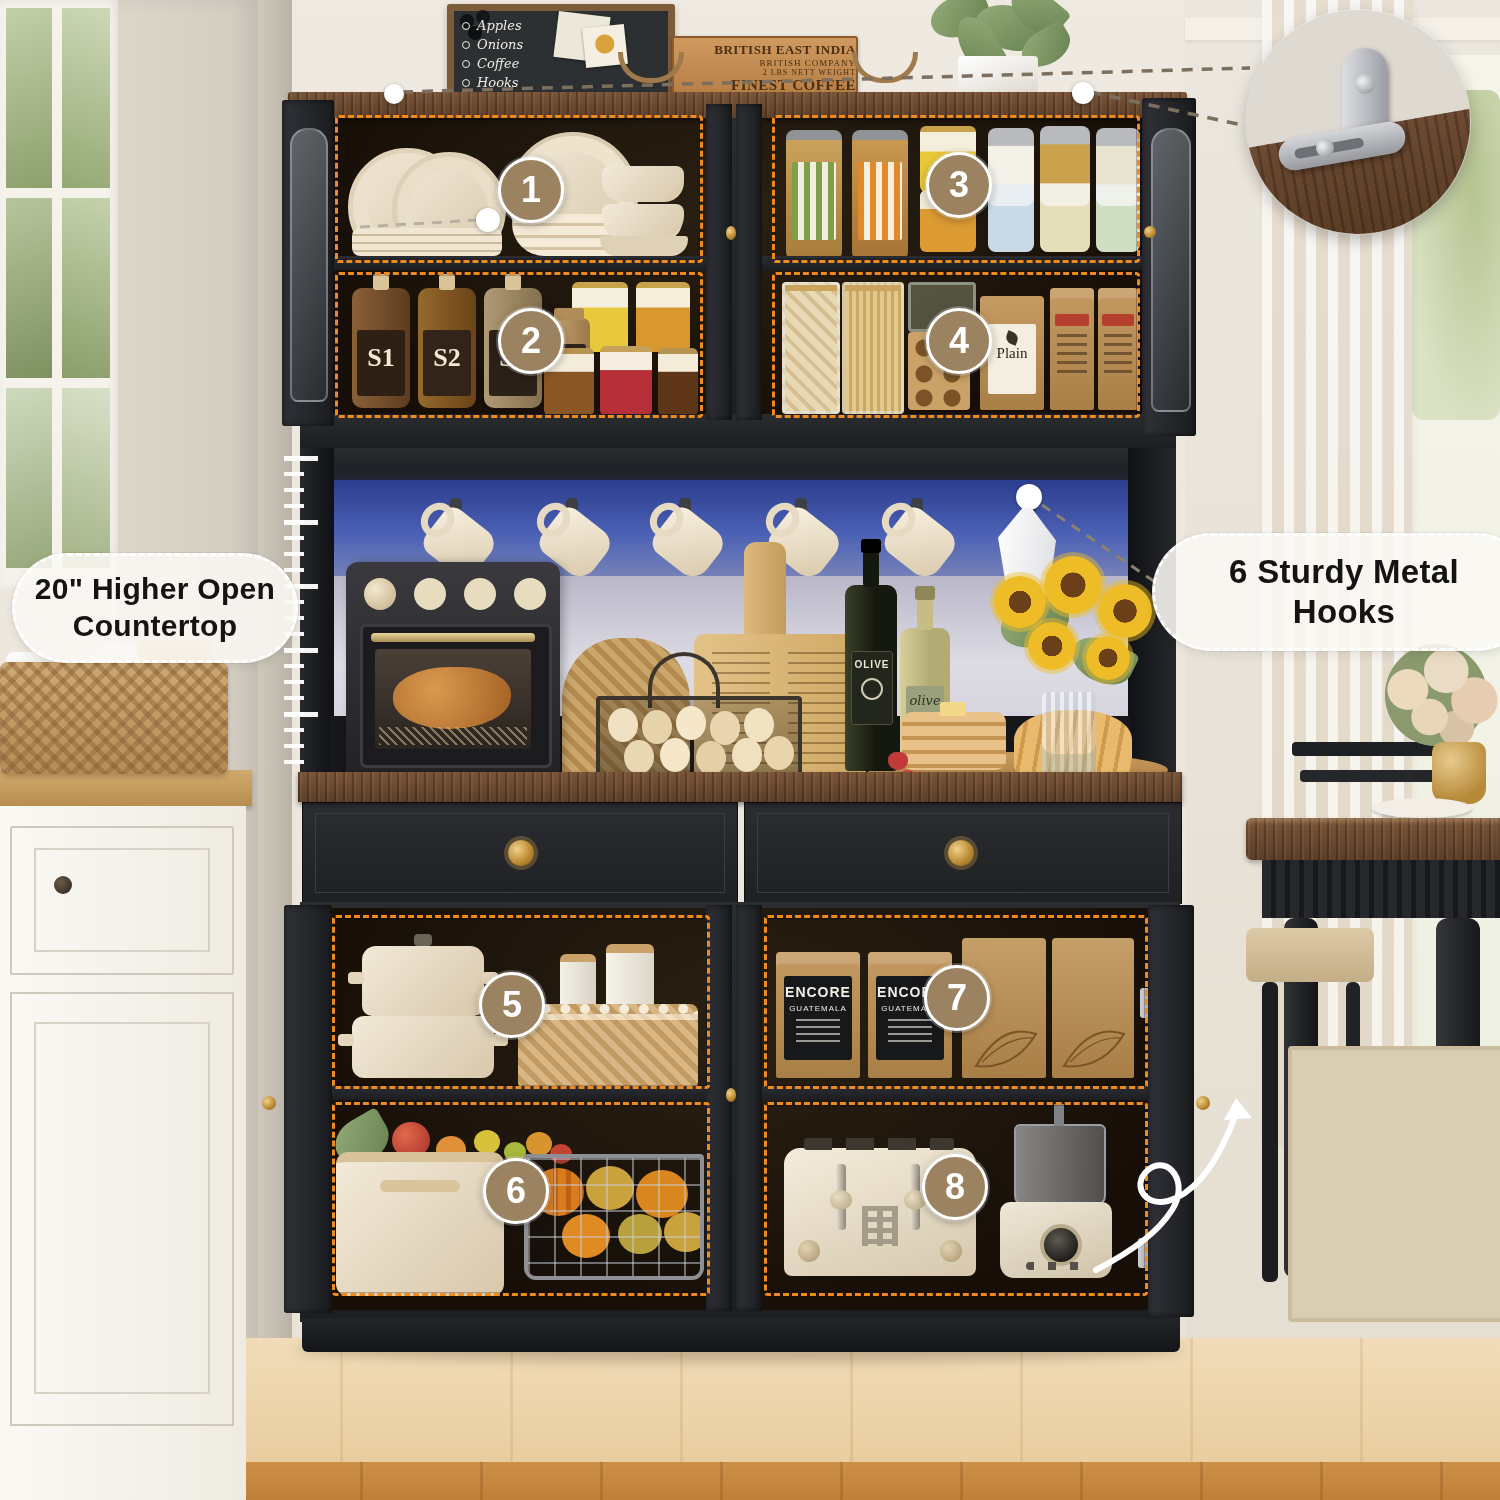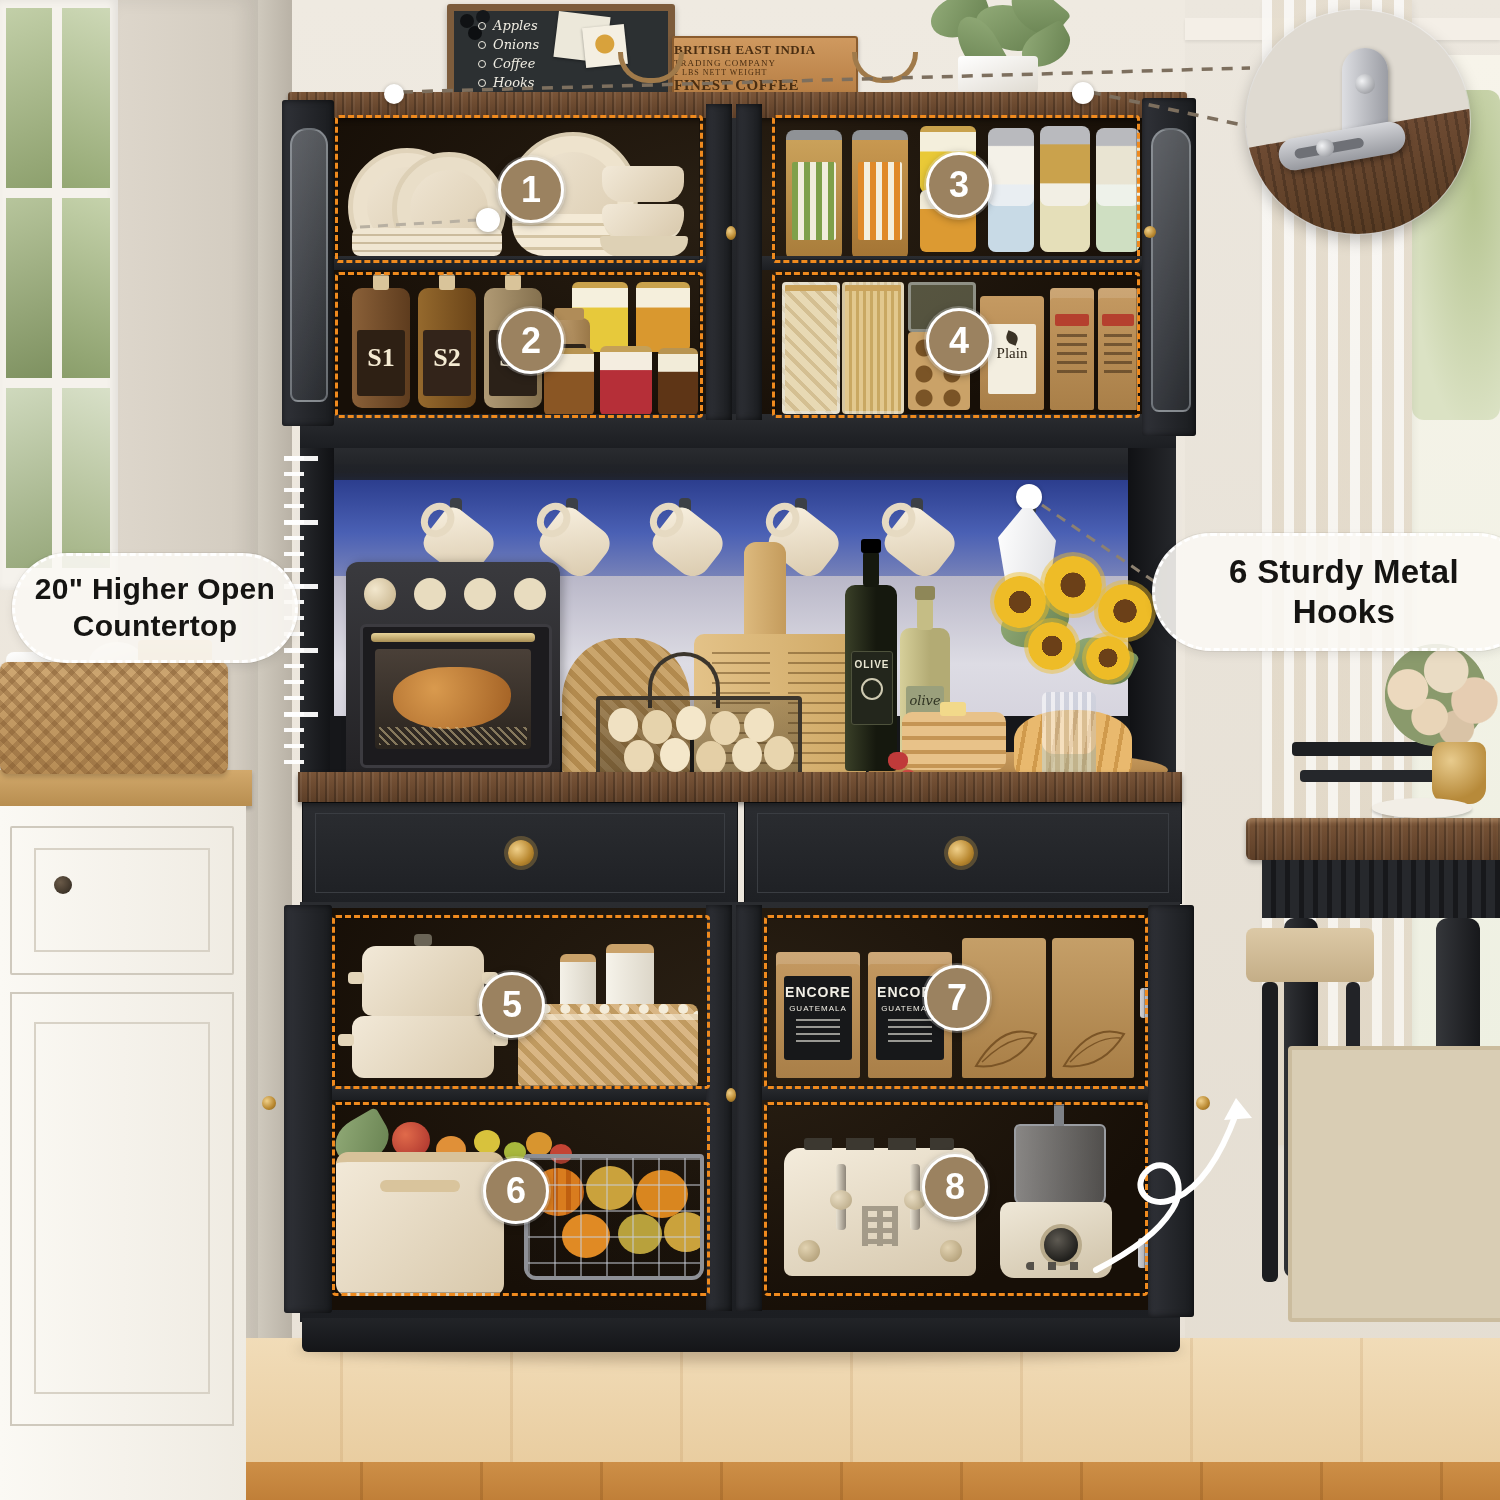--- a/index.html
+++ b/index.html
@@ -99,30 +99,30 @@
   <div class="abs" style="left:6px;top:652px;width:44px;height:40px;border-radius:8px 8px 50% 50%;background:linear-gradient(160deg,#ffffff,#ddd9cf);"></div>
   <div class="abs" style="left:138px;top:640px;width:74px;height:64px;background:linear-gradient(180deg,#d9bd8c,#c3a univers06a);background:linear-gradient(180deg,#d9bd8c,#c3a06a);border-radius:4px;"></div>
   <div class="abs" style="left:0;top:662px;width:228px;height:112px;border-radius:8px;
        background:repeating-linear-gradient(45deg,rgba(120,80,40,.35) 0 5px,transparent 5px 12px),repeating-linear-gradient(-45deg,rgba(120,80,40,.3) 0 5px,transparent 5px 12px),linear-gradient(180deg,#cfa873,#b68c55);box-shadow:0 3px 5px rgba(0,0,0,.18);"></div>
 
   <div class="abs" style="left:447px;top:4px;width:214px;height:94px;background:#2c3032;border:7px solid #7d5c3c;border-radius:3px;box-shadow:0 3px 6px rgba(0,0,0,.25);"></div>
   <div class="abs" style="left:460px;top:14px;width:14px;height:14px;border-radius:50%;background:#101214;box-shadow:16px -4px 0 #14171a,8px 12px 0 #0d0f11;"></div>
   <div class="abs" style="left:556px;top:14px;width:52px;height:46px;background:#ece8da;transform:rotate(7deg);box-shadow:0 1px 3px rgba(0,0,0,.4);"></div>
   <div class="abs" style="left:584px;top:26px;width:42px;height:40px;background:#f4efe2;transform:rotate(-6deg);
        background-image:radial-gradient(circle at 50% 45%,#d8a23c 0 9px,transparent 10px);box-shadow:0 1px 3px rgba(0,0,0,.4);"></div>
-  <div class="abs" style="left:478px;top:16px;width:110px;height:78px;color:#efece2;font-family:'DejaVu Serif',serif;font-style:italic;font-size:13px;line-height:19px;">
+  <div class="abs" style="left:462px;top:16px;width:110px;height:78px;color:#efece2;font-family:'DejaVu Serif',serif;font-style:italic;font-size:13px;line-height:19px;">
     <div><span style="display:inline-block;width:6px;height:6px;border:1px solid #efece2;border-radius:50%;margin-right:7px;"></span><span>Apples</span></div>
     <div><span style="display:inline-block;width:6px;height:6px;border:1px solid #efece2;border-radius:50%;margin-right:7px;"></span><span>Onions</span></div>
     <div><span style="display:inline-block;width:6px;height:6px;border:1px solid #efece2;border-radius:50%;margin-right:7px;"></span><span>Coffee</span></div>
     <div><span style="display:inline-block;width:6px;height:6px;border:1px solid #efece2;border-radius:50%;margin-right:7px;"></span><span>Hooks</span></div>
   </div>
 
-  <div class="abs" style="left:672px;top:36px;width:182px;height:62px;background:linear-gradient(180deg,#cf995f,#b57c42);border:2px solid #8a5c2e;border-radius:3px;text-align:left;color:#4a2e12;box-shadow:0 2px 4px rgba(0,0,0,.3);">
+  <div class="abs" style="left:672px;top:36px;width:182px;height:62px;background:linear-gradient(180deg,#cf995f,#b57c42);border:2px solid #8a5c2e;border-radius:3px;text-align:right;color:#4a2e12;box-shadow:0 2px 4px rgba(0,0,0,.3);">
     <div style="font-family:'Liberation Serif',serif;font-weight:bold;font-size:13px;margin-top:4px;letter-spacing:.5px;">BRITISH EAST INDIA</div>
-    <div style="font-family:'Liberation Serif',serif;font-size:9px;letter-spacing:1px;">TRADING COMPANY</div>
+    <div style="font-family:'Liberation Serif',serif;font-size:9px;letter-spacing:1px;">BRITISH COMPANY</div>
     <div style="font-family:'Liberation Serif',serif;font-size:8px;letter-spacing:1px;">2 LBS NETT WEIGHT</div>
     <div style="font-family:'Liberation Serif',serif;font-weight:bold;font-size:15px;letter-spacing:.5px;">FINEST COFFEE</div>
   </div>
   <div class="abs" style="left:618px;top:52px;width:56px;height:26px;border:5px solid #a07a4a;border-top:none;border-radius:0 0 30px 30px;"></div>
   <div class="abs" style="left:852px;top:52px;width:56px;height:26px;border:5px solid #a07a4a;border-top:none;border-radius:0 0 30px 30px;"></div>
 
   <div class="leafy" style="left:930px;top:-4px;width:60px;height:40px;transform:rotate(-20deg);"></div>
   <div class="leafy" style="left:975px;top:6px;width:72px;height:44px;transform:rotate(14deg);"></div>
   <div class="leafy" style="left:1008px;top:-8px;width:58px;height:38px;transform:rotate(40deg);"></div>
   <div class="leafy" style="left:948px;top:28px;width:64px;height:36px;transform:rotate(60deg);"></div>

